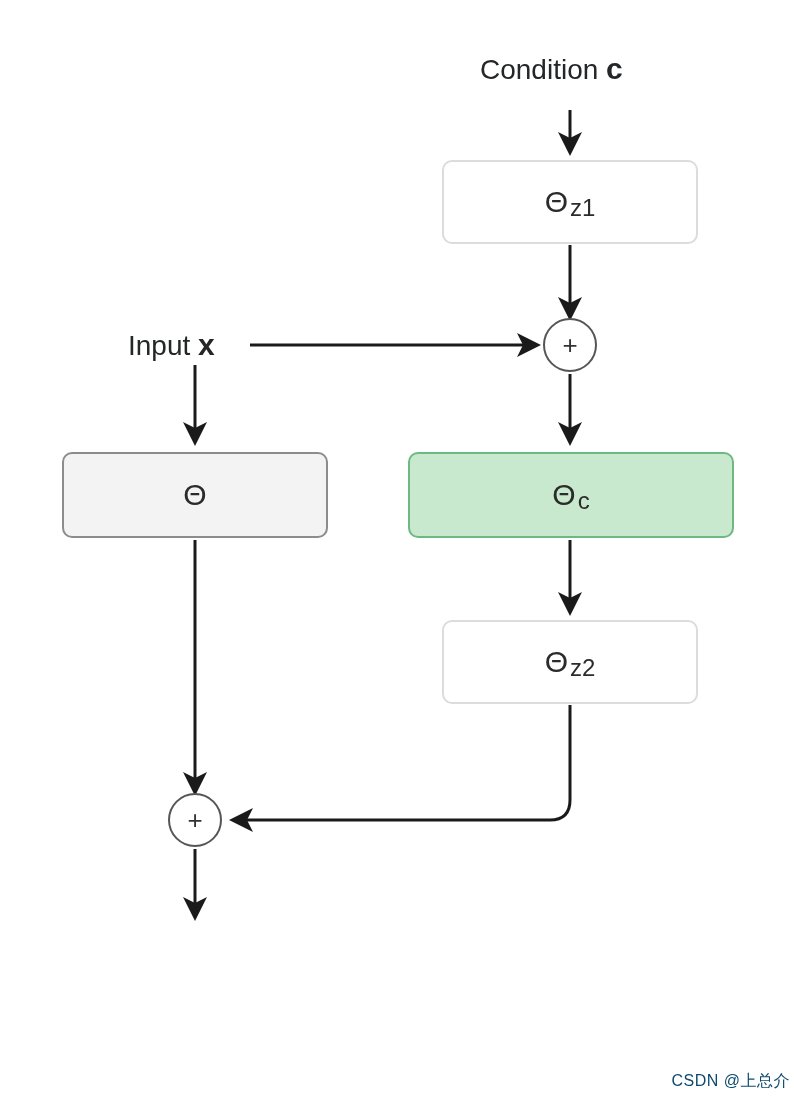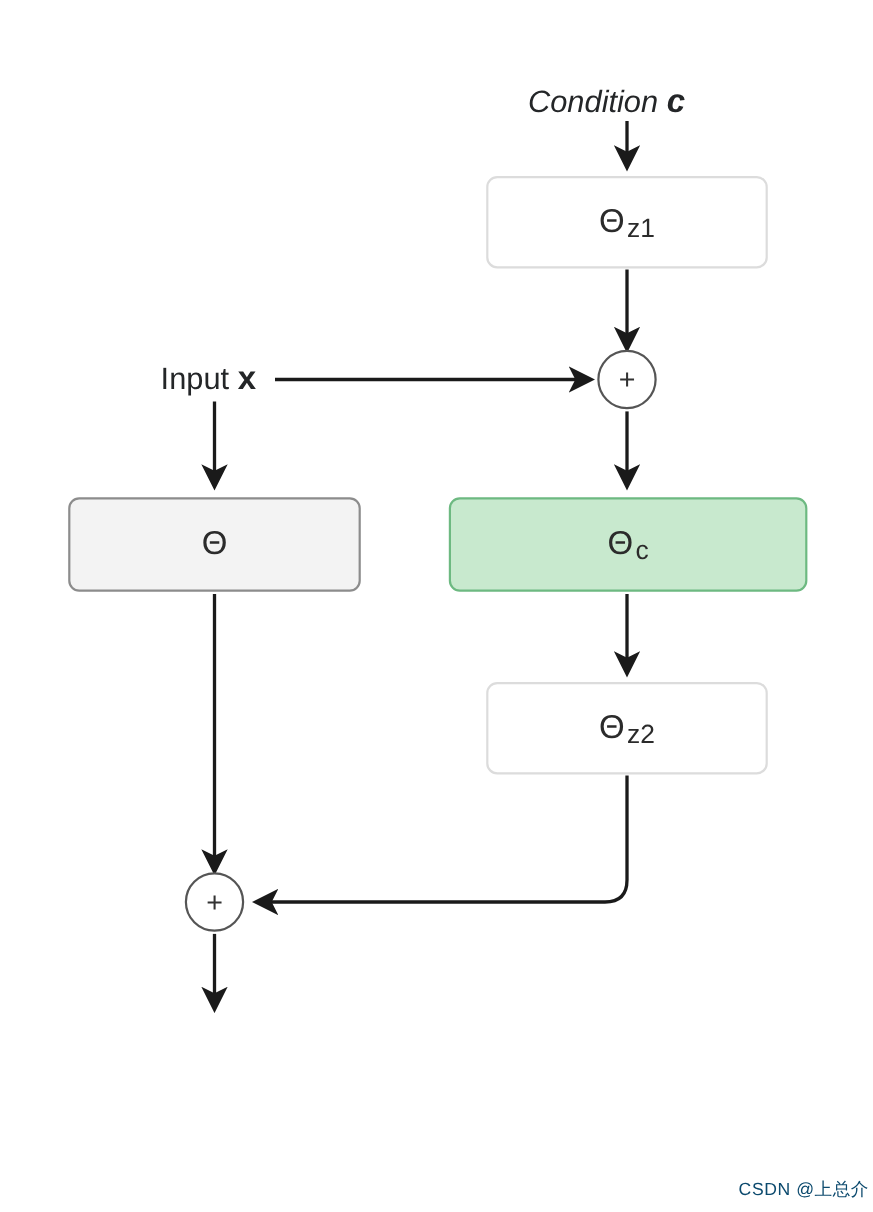--- a/index.html
+++ b/index.html
@@ -101,34 +101,34 @@
 
     <line x1="570" y1="540" x2="570" y2="610" stroke="#1a1a1a" stroke-width="3" marker-end="url(#arrowhead)"></line>
 
     <line x1="195" y1="540" x2="195" y2="790" stroke="#1a1a1a" stroke-width="3" marker-end="url(#arrowhead)"></line>
 
     <path d="M 570 705 L 570 800 Q 570 820 550 820 L 235 820" fill="none" stroke="#1a1a1a" stroke-width="3" marker-end="url(#arrowhead)"></path>
 
     <line x1="195" y1="849" x2="195" y2="915" stroke="#1a1a1a" stroke-width="3" marker-end="url(#arrowhead)"></line>
   </svg>
 
-  <div class="label" style="left:480px; top:76px;font-style:italic;">
+  <div class="label" style="left:480px; top:52px;">
     <span>Condition </span><span class="bold">c</span>
   </div>
 
   <div class="box" id="box-z1" style="left: 442px; top: 160px; width: 256px; height: 84px; border: 2px solid rgb(220, 220, 220); background: rgb(255, 255, 255);">
     <span>Θ</span>
       <span class="sub">z1</span>
   </div>
 
   <div class="circle" style="left:543px; top:318px; width:54px; height:54px;">
     <span>+</span>
   </div>
 
-  <div class="label" style="left:146px; top:328px;">
+  <div class="label" style="left:128px; top:328px;">
     <span>Input </span><span class="bold">x</span>
   </div>
 
   <div class="box" id="box-theta" style="left: 62px; top: 452px; width: 266px; height: 86px; border: 2.5px solid rgb(140, 140, 140); background: rgb(243, 243, 243);">
     <span>Θ</span>
   </div>
 
   <div class="box" id="box-thetac" style="left: 408px; top: 452px; width: 326px; height: 86px; border: 2.5px solid rgb(109, 185, 129); background: rgb(200, 233, 206);">
     <span>Θ</span>
       <span class="sub">c</span>

